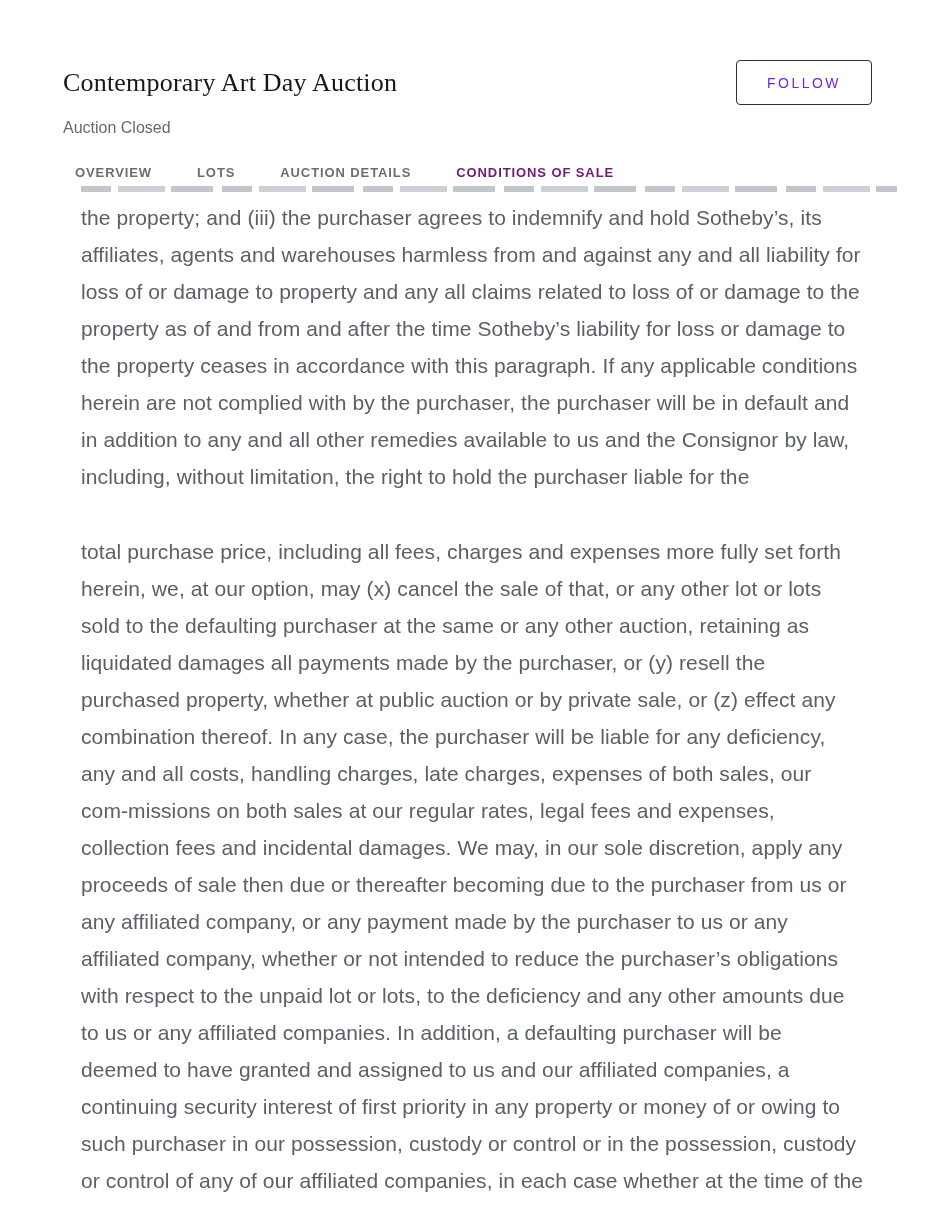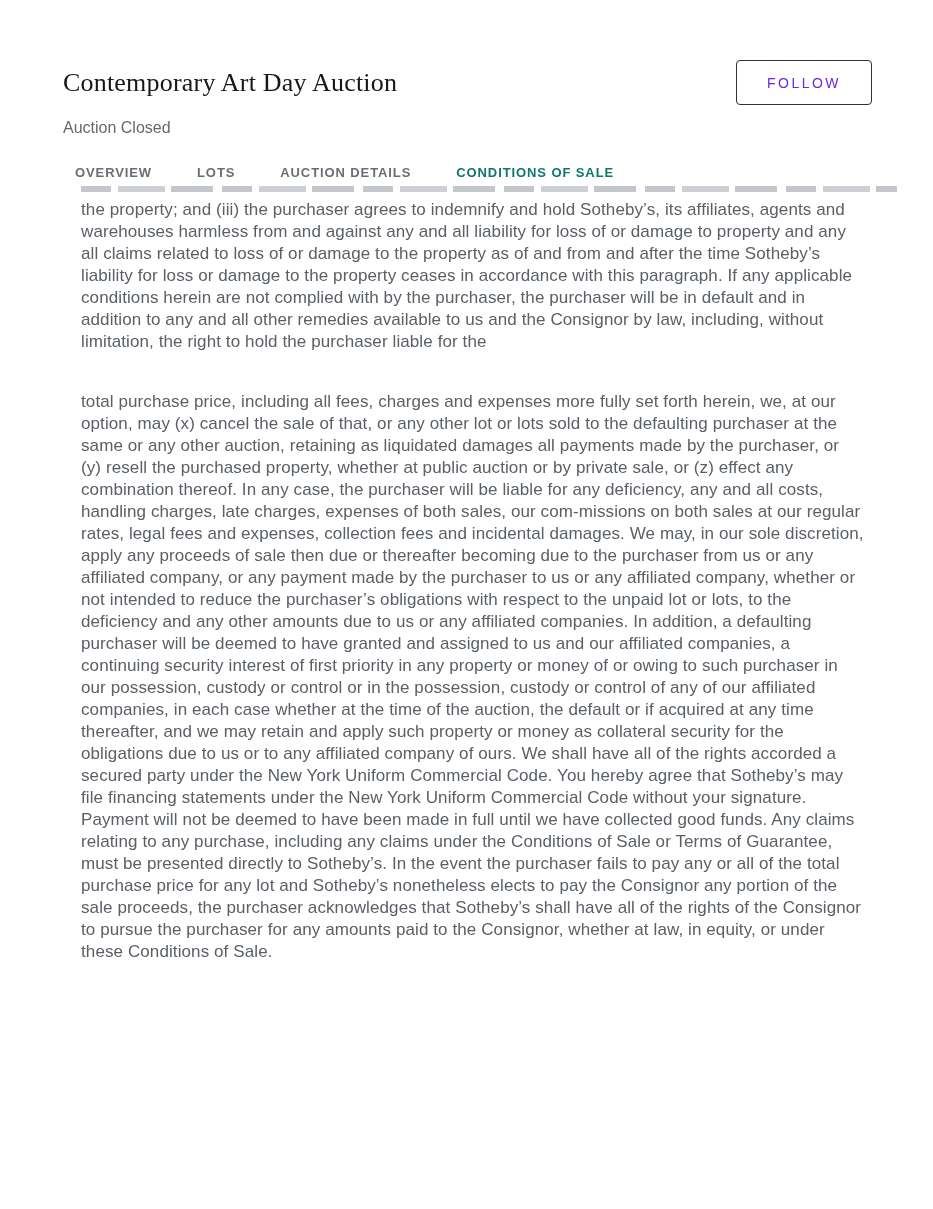--- a/index.html
+++ b/index.html
@@ -58,42 +58,42 @@
   .tab {
     font-size: 13px;
     font-weight: 700;
     letter-spacing: 0.9px;
     line-height: 15px;
     color: #696e74;
     text-transform: uppercase;
     cursor: pointer;
     white-space: nowrap;
   }
-  .tab.active { color: #0f766e; }
+  .tab.active { color: #701a75; }
   .content { padding: 0 36px 0 81px; }
   .clipped-text-sliver {
     height: 6px;
     width: 816px;
     margin-top: 6px;
     background: repeating-linear-gradient(
       90deg,
       #b8bcc2 0px, #b8bcc2 30px,
       #ffffff 30px, #ffffff 37px,
       #c3c7cc 37px, #c3c7cc 84px,
       #ffffff 84px, #ffffff 90px,
       #b8bcc2 90px, #b8bcc2 132px,
       #ffffff 132px, #ffffff 141px
     );
     opacity: 0.85;
   }
   .conditions-text p {
     margin: 0;
     width: 783px;
-    font-size: 17px;
-    line-height: 22px;
+    font-size: 21px;
+    line-height: 37px;
     letter-spacing: 0.1px;
     color: #5a6066;
   }
   .conditions-text p.first { margin-top: 7px; }
   .conditions-text p + p { margin-top: 38px; }
 </style>
 </head>
 <body>
 
 <div class="page">

